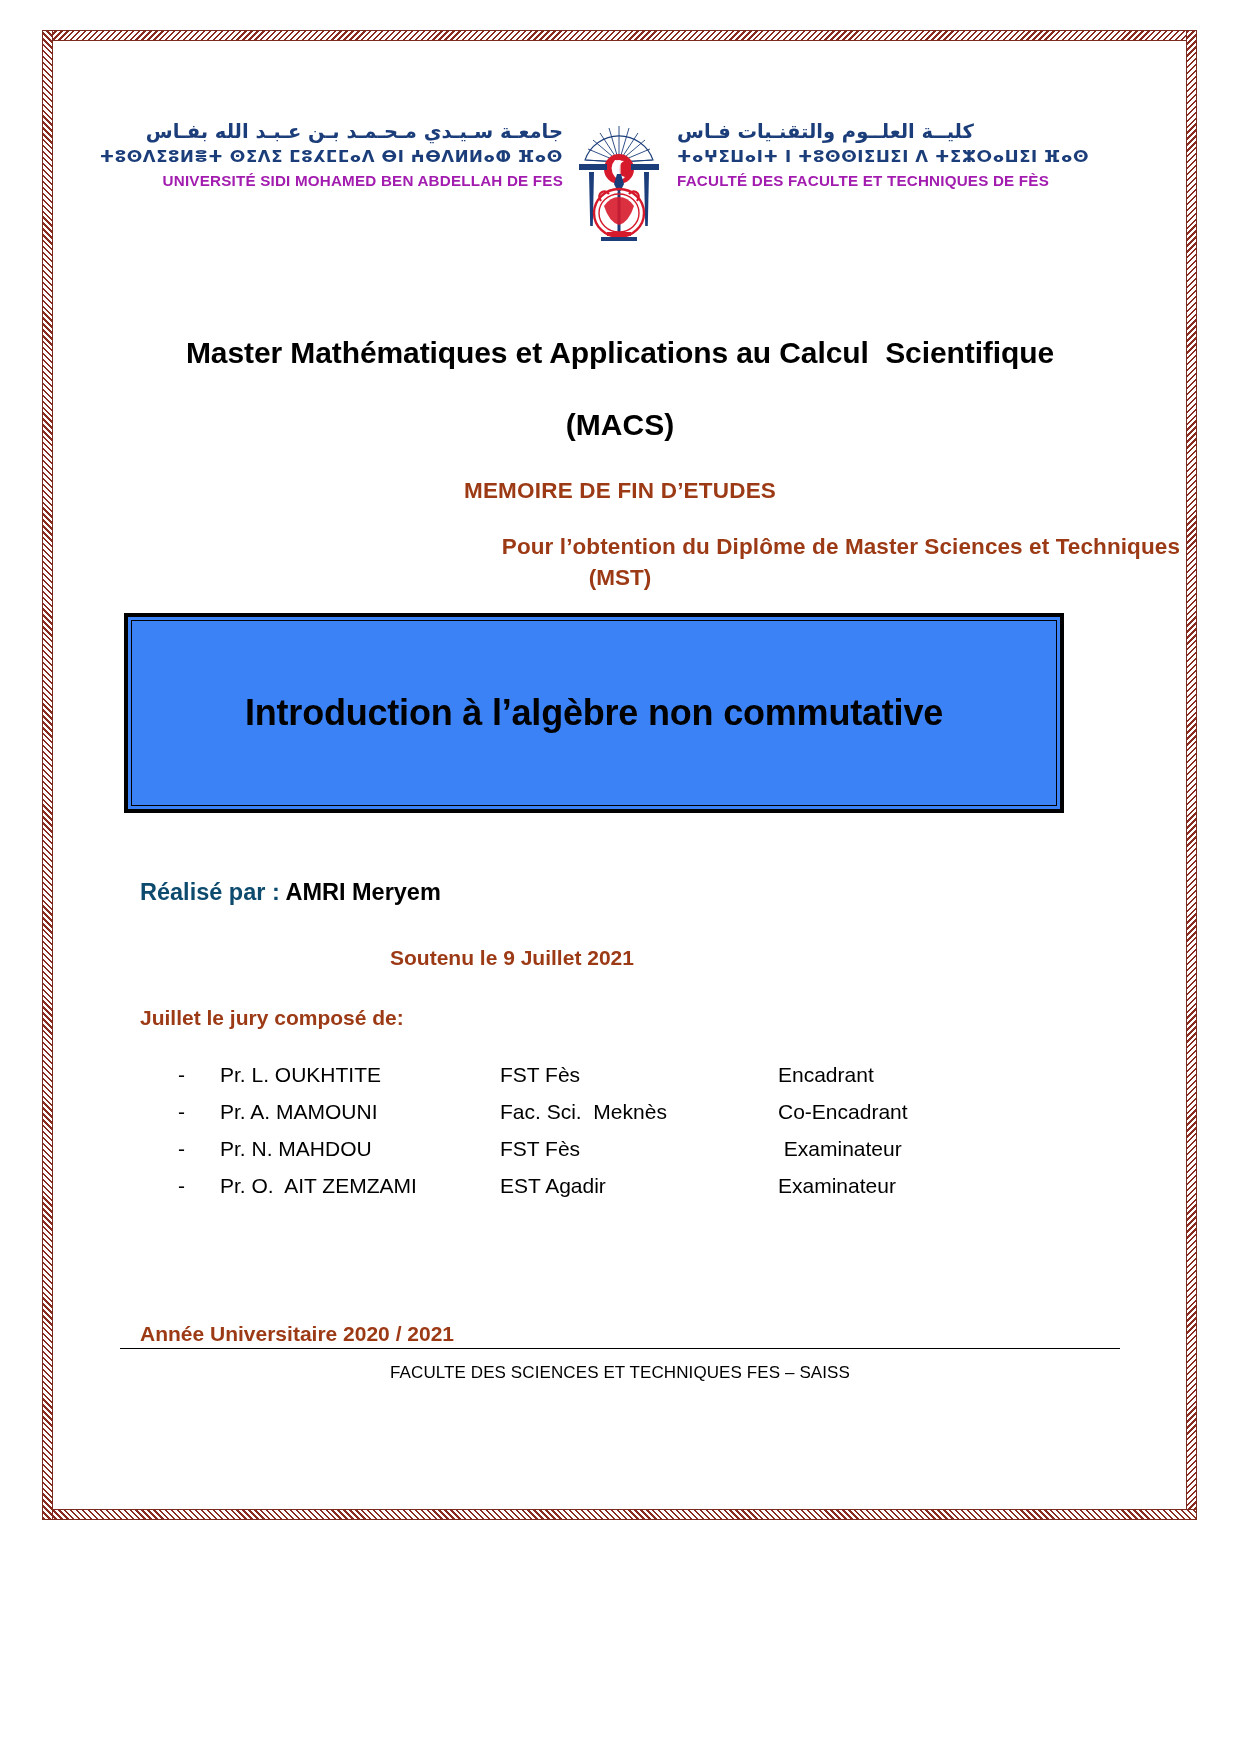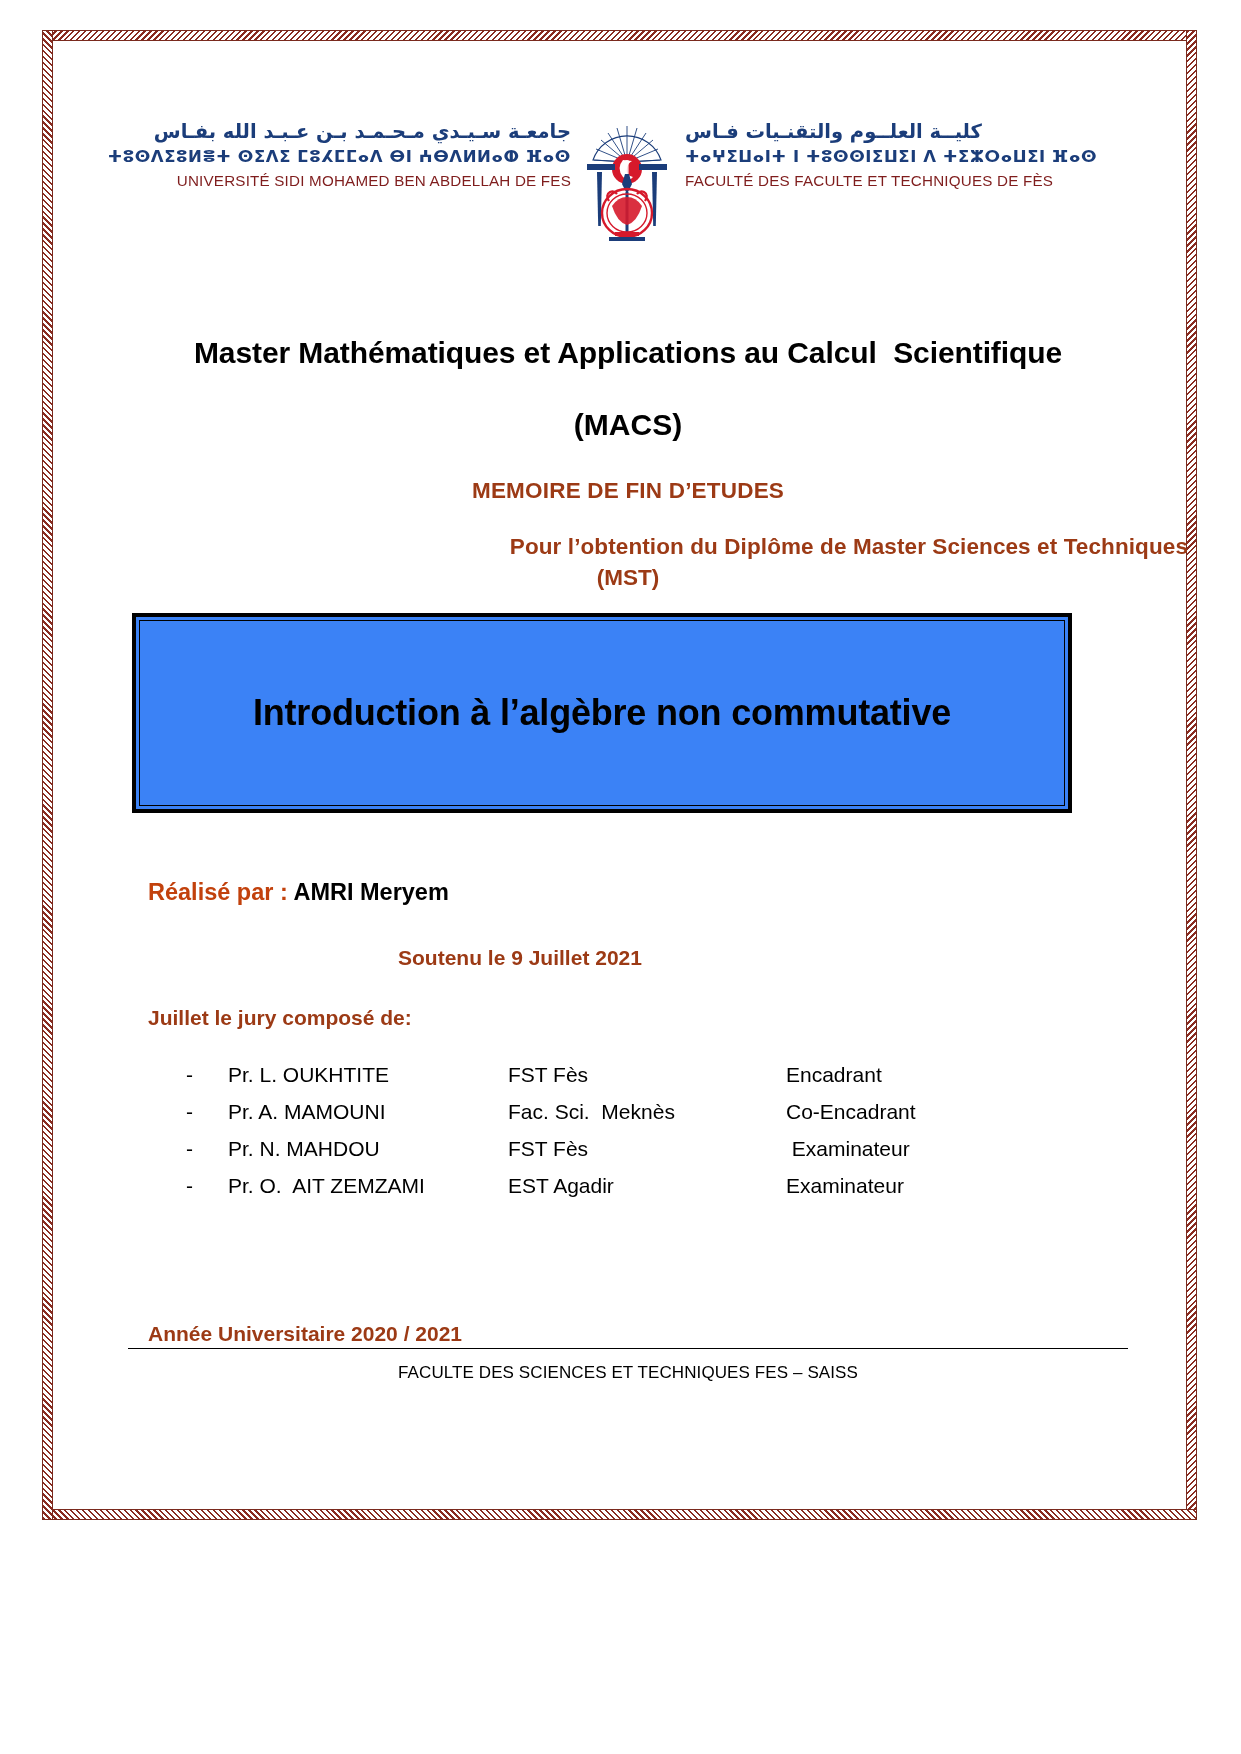--- a/index.html
+++ b/index.html
@@ -41,21 +41,21 @@
   .frame-left   { left: 0; top: 0; bottom: 0; width: 9px;
                   background-image: repeating-linear-gradient(
                     45deg,
                     #8a2b20 0px, #8a2b20 1.6px,
                     #ffffff 1.6px, #ffffff 4.2px); }
   .frame-right  { right: 0; top: 0; bottom: 0; width: 9px; }
 
   
   #content {
     position: absolute;
-    left: 68px;
+    left: 60px;
     top: 48px;
     width: 1120px;
   }
 
   
   #inst-header {
     display: flex;
     align-items: flex-start;
     justify-content: center;
     gap: 0px;
@@ -84,22 +84,22 @@
     font-size: 16.5px;
     font-weight: bold;
     color: #1b3d7a;
     letter-spacing: 0.6px;
     line-height: 1.25;
     white-space: nowrap;
   }
   .fr-line {
     font-family: "Liberation Sans", sans-serif;
     font-size: 15.2px;
-    font-weight: normal;
-    color: #7f1d1d;
+    font-weight: bold;
+    color: #a21caf;
     letter-spacing: 0.2px;
     line-height: 1.25;
     white-space: nowrap;
   }
 
   
   #emblem {
     width: 96px;
     height: 132px;
     flex: 0 0 96px;
@@ -173,21 +173,21 @@
     letter-spacing: -0.2px;
   }
 
   
   .author-line {
     margin-top: 66px;
     margin-left: 80px;
     font-size: 23.5px;
     font-weight: bold;
   }
-  .author-label { color: #c2410c; }
+  .author-label { color: #0c4a6e; }
   .author-name  { color: #000000; }
 
   .defense-line {
     margin-top: 40px;
     margin-left: 330px;
     font-size: 21px;
     font-weight: bold;
     color: #9c3a15;
   }
   .jury-heading {

